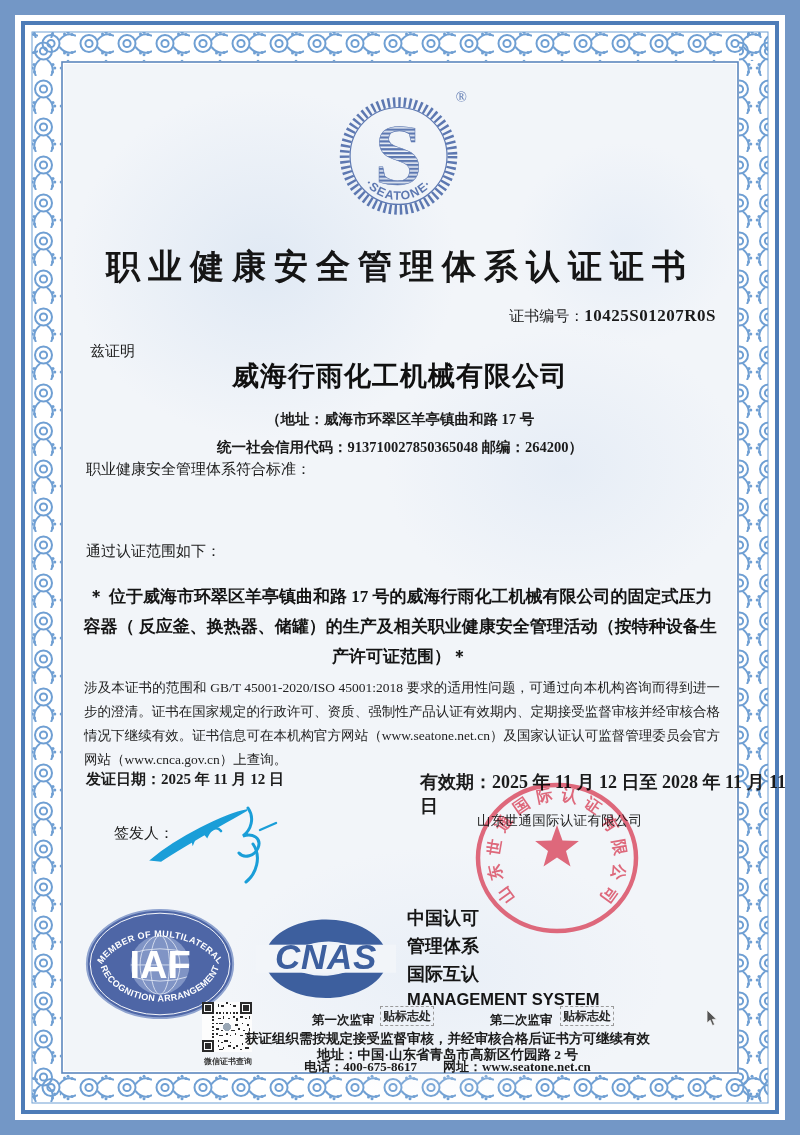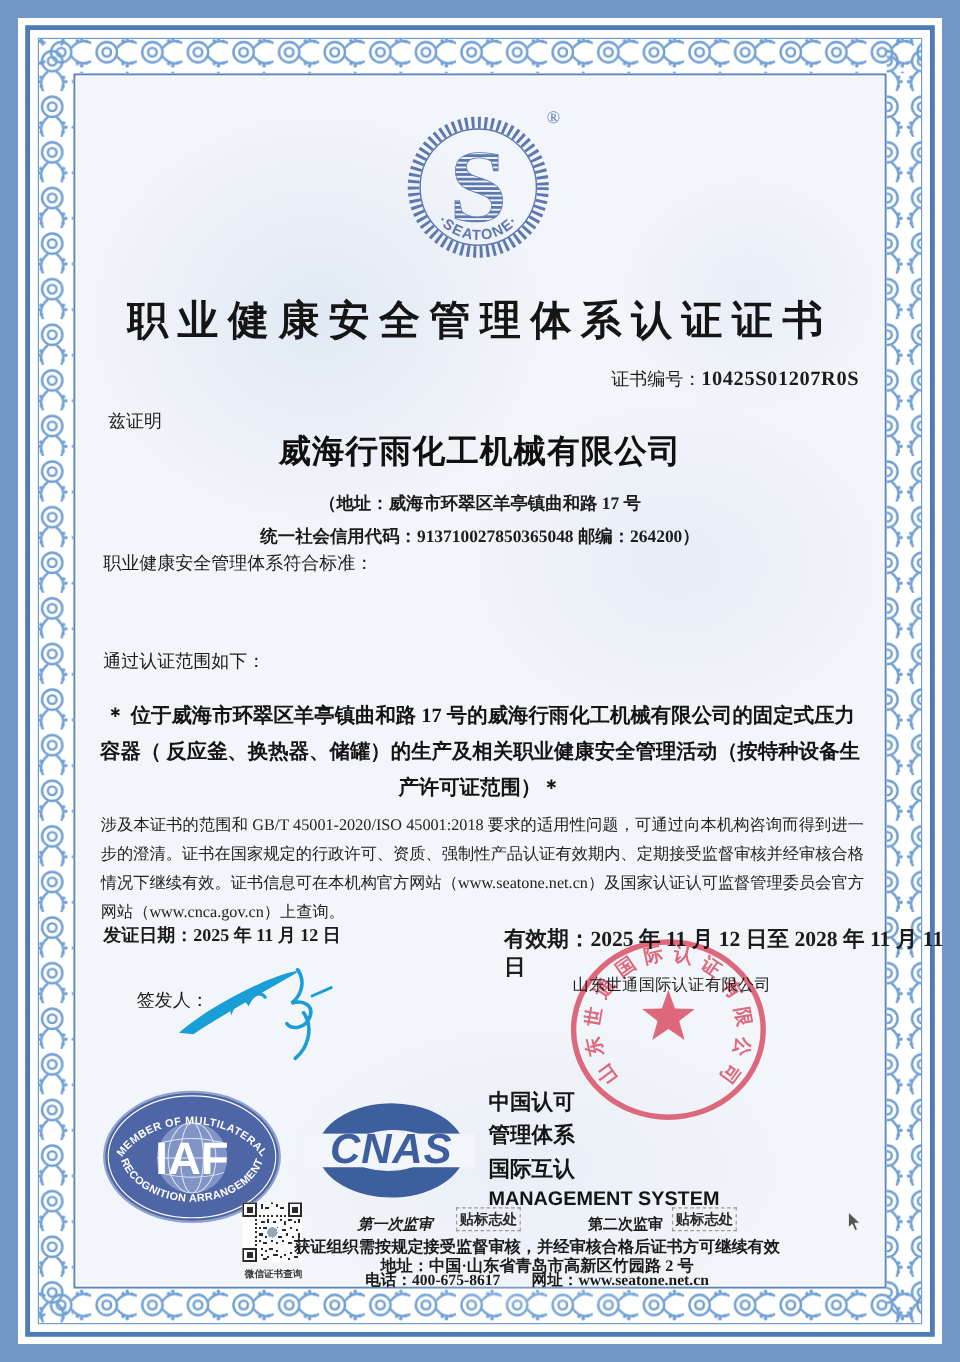--- a/index.html
+++ b/index.html
@@ -36,21 +36,21 @@
   #issuer-company{left:477px;top:812px;font-size:13.5px;letter-spacing:.3px;color:#1f1f1f;}
   #seal-svg{left:472px;top:778px;width:170px;height:160px;opacity:.82;mix-blend-mode:multiply;}
   #iaf-logo{left:84px;top:906px;width:152px;height:116px;}
   #cnas-logo{left:256px;top:906px;width:140px;height:104px;}
   #accred{left:407px;top:906px;}
   .accred-cn{font-size:18px;font-weight:bold;height:28px;color:#151515;}
   .accred-en{font-family:"Liberation Sans","DejaVu Sans",sans-serif;font-size:16.5px;font-weight:bold;height:25px;color:#151515;}
   #qr-svg{left:202px;top:1002px;width:50px;height:50px;}
   #qr-caption{left:190px;top:1056px;width:76px;text-align:center;font-size:8px;font-weight:bold;color:#333;}
   .audit-label{top:1012px;font-size:12.5px;font-weight:bold;}
-  #audit1{left:298px;font-style:italic;} #audit2{left:490px;}
+  #audit1{left:312px;} #audit2{left:490px;}
   .sticker-box{top:1006px;width:52px;height:18px;border:1px dashed #9a9a9a;text-align:center;font-size:12px;font-weight:bold;line-height:18px;color:#2a2a2a;}
   #sticker1{left:380px;} #sticker2{left:560px;}
   #audit-note{left:240px;top:1030px;width:415px;text-align:center;font-size:13.5px;font-weight:bold;}
   #footer-address{left:240px;top:1046px;width:415px;text-align:center;font-size:13.5px;font-weight:bold;}
   #footer-contact{left:240px;top:1058px;width:415px;text-align:center;font-size:13px;font-weight:bold;}
   #footer-contact .gap{display:inline-block;width:26px;}
   #cursor{left:706px;top:1010px;width:12px;height:17px;}
 </style>
 </head>
 <body>

